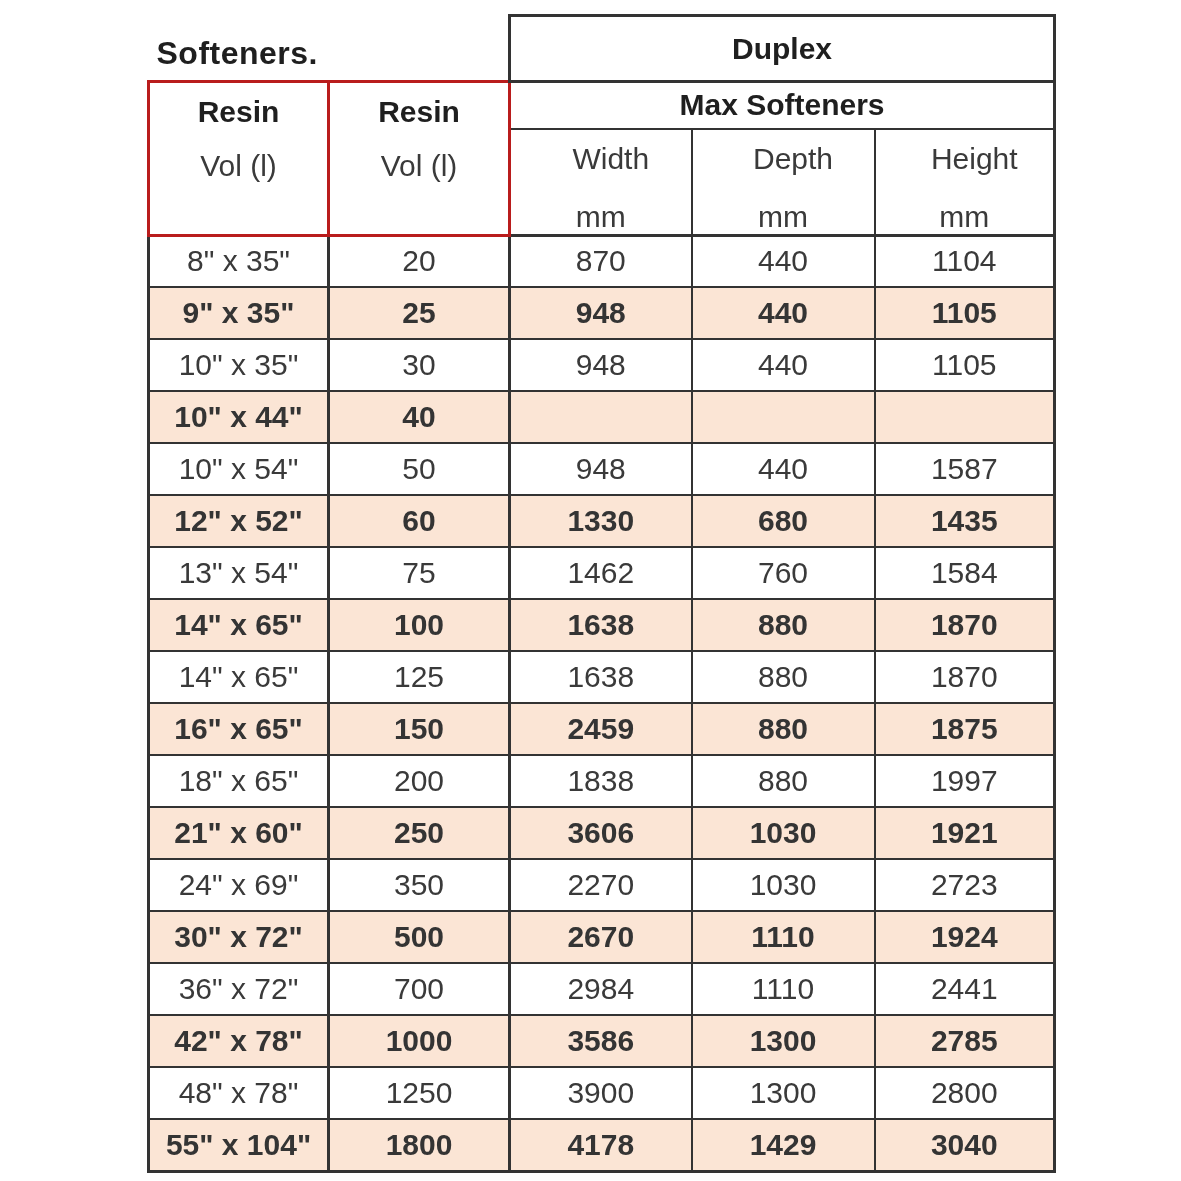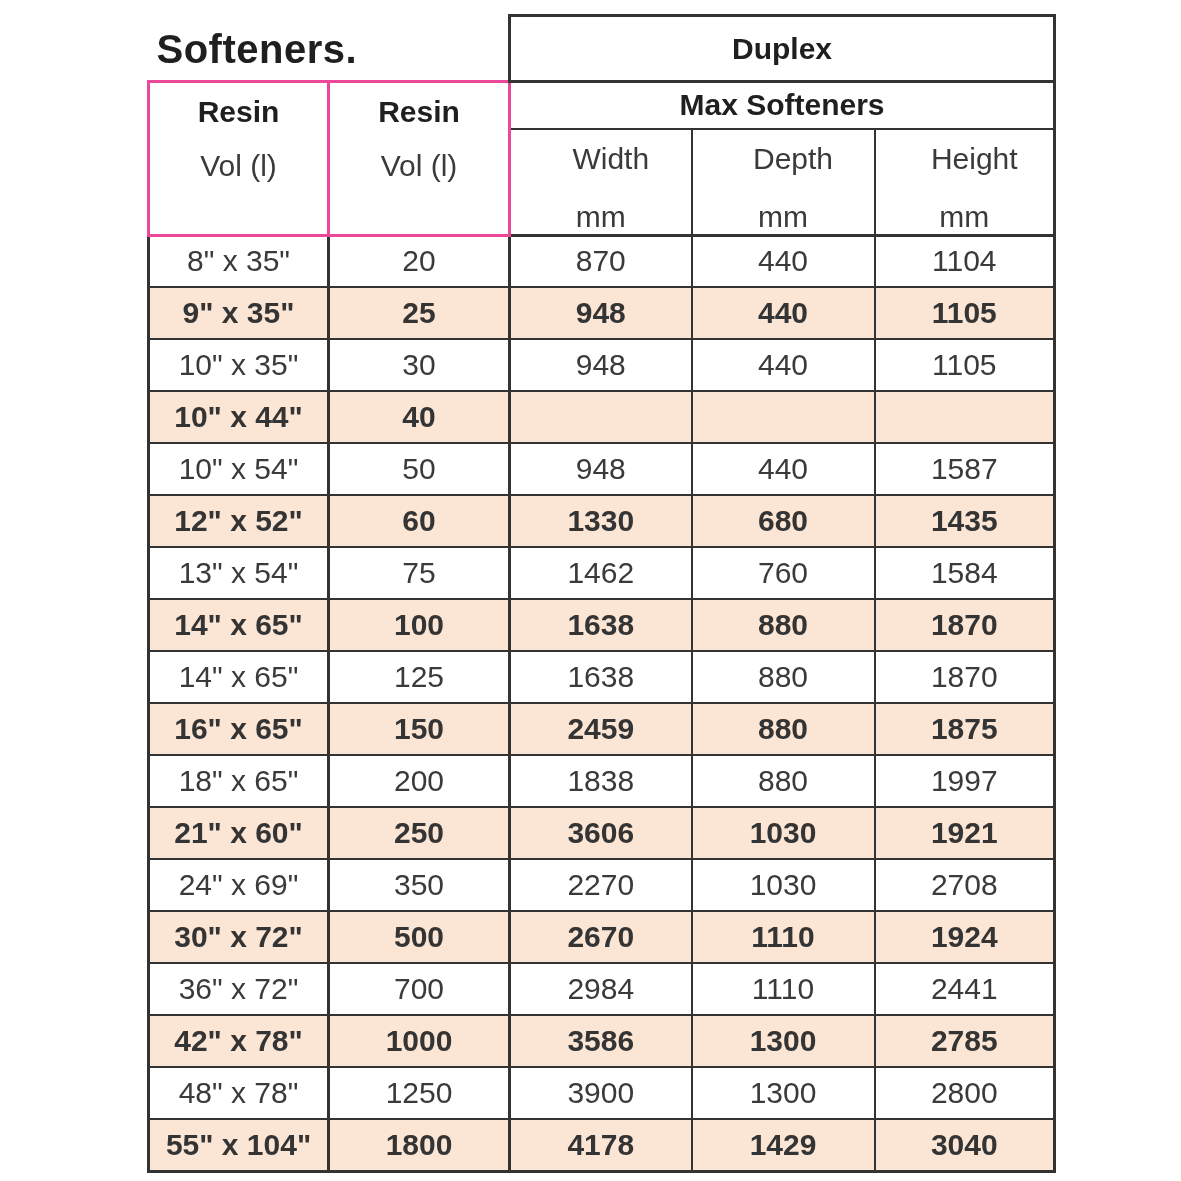--- a/index.html
+++ b/index.html
@@ -29,32 +29,32 @@
   
   tr.r-duplex { height: 66px; }
   tr.r-head2  { height: 47px; }
   tr.r-head3  { height: 103px; }
 
   .title-cell {
     border: none;
     text-align: left;
     vertical-align: bottom;
     padding: 0 0 8px 8px;
-    font-size: 40px;
+    font-size: 32px;
     font-weight: bold;
     color: #1f1f1f;
     letter-spacing: 0.5px;
   }
   .duplex-cell {
     border: 3px solid #333333;
     font-weight: bold;
     color: #1f1f1f;
   }
   .resin-cell {
-    border: 3px solid #ec4899;
+    border: 3px solid #b91c1c;
     vertical-align: top;
     padding: 0;
   }
   .resin-cell .line1 {
     margin-top: 12px;
     font-weight: bold;
     color: #1f1f1f;
   }
   .resin-cell .line2 {
     margin-top: 20px;
@@ -222,21 +222,21 @@
           <td>250</td>
           <td>3606</td>
           <td>1030</td>
           <td>1921</td>
         </tr>
         <tr>
           <td>24" x 69"</td>
           <td>350</td>
           <td>2270</td>
           <td>1030</td>
-          <td>2708</td>
+          <td>2723</td>
         </tr>
         <tr class="peach">
           <td>30" x 72"</td>
           <td>500</td>
           <td>2670</td>
           <td>1110</td>
           <td>1924</td>
         </tr>
         <tr>
           <td>36" x 72"</td>

